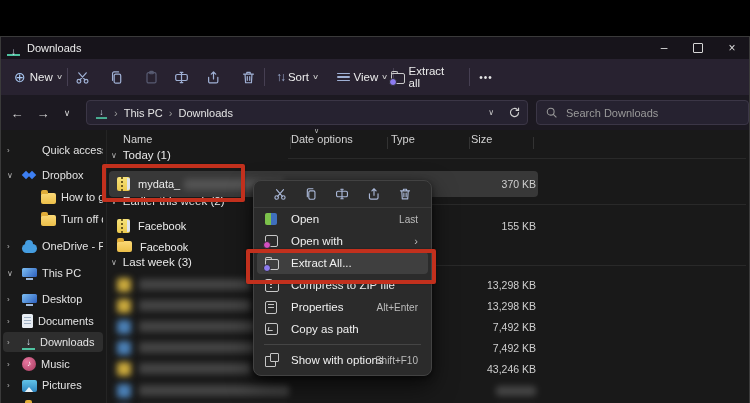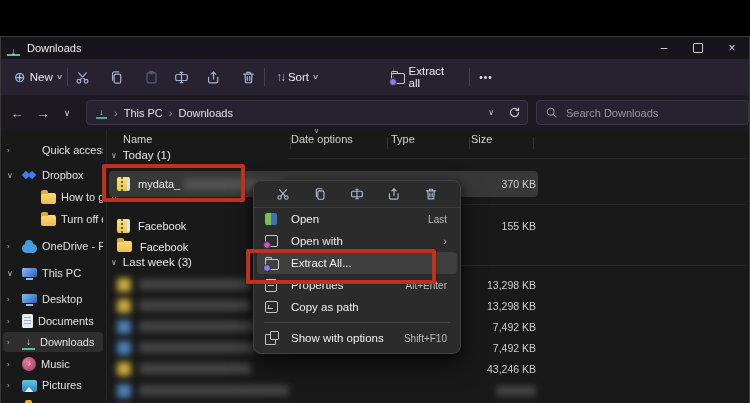--- a/index.html
+++ b/index.html
@@ -76,21 +76,21 @@
   .ic-cloud::before{content:"";position:absolute;left:3px;top:-4px;width:8px;height:8px;border-radius:50%;background:#459de0;}
   .ic-music{width:14px;height:14px;border-radius:50%;background:radial-gradient(circle at 35% 35%,#e777a0,#a63a5e);color:#fff;font-size:8px;line-height:14px;text-align:center;}
   .ic-music::before{content:"♪";}
   .ic-pictures{width:15px;height:12px;margin-top:1px;border-radius:2px;background:linear-gradient(180deg,#62c3e8,#2f86c0);overflow:hidden;}
   .ic-pictures::before{content:"";position:absolute;left:2px;bottom:-1px;border-left:5px solid transparent;border-right:5px solid transparent;border-bottom:6px solid #e8f2f8;}
   .ic-dropbox{width:15px;height:13px;}
   .ic-dropbox::before,.ic-dropbox::after{content:"";position:absolute;width:6px;height:6px;background:#3d7ff2;transform:rotate(45deg);}
   .ic-dropbox::before{left:1px;top:3px;}
   .ic-dropbox::after{right:2px;top:3px;}
   
-  .ctx{position:absolute;left:252px;top:143px;width:208px;background:#2b2b2b;border:1px solid #424242;border-radius:8px;box-shadow:0 10px 24px rgba(0,0,0,.6),0 2px 6px rgba(0,0,0,.5);z-index:50;box-sizing:border-box;padding-bottom:4px;}
+  .ctx{position:absolute;left:252px;top:143px;width:179px;background:#2b2b2b;border:1px solid #424242;border-radius:8px;box-shadow:0 10px 24px rgba(0,0,0,.6),0 2px 6px rgba(0,0,0,.5);z-index:50;box-sizing:border-box;padding-bottom:4px;}
   .qrow{height:26px;display:flex;align-items:center;justify-content:space-around;padding:0 10px;border-bottom:1px solid #3a3a3a;}
   .qbtn{width:26px;height:22px;display:flex;align-items:center;justify-content:center;border-radius:4px;}
   .qbtn svg{stroke:#a9b7d6;fill:none;stroke-width:1.3;stroke-linecap:round;stroke-linejoin:round;}
   .mrow{height:22px;margin:0 3px;display:flex;align-items:center;padding:0 8px;border-radius:4px;font-size:11.5px;color:#f0f0f0;position:relative;}
   .mrow.hl{background:#3f3f3f;}
   .mrow .mic{width:20px;flex:none;display:flex;align-items:center;}
   .mrow .mlabel{margin-left:6px;}
   .mshort{position:absolute;right:10px;font-size:10px;color:#bcbcbc;}
   .msep{height:1px;background:#454545;margin:4px 10px;}
   
@@ -173,20 +173,29 @@
       <svg width="15" height="15" viewBox="0 0 16 16">
           <path d="M2.8 4.4h10.4M6.2 4.2V2.6h3.6v1.6M4.3 4.6l.6 9h6.2l.6-9M6.7 7v4M9.3 7v4"></path>
         </svg>
     </div>
     <div class="tsep" style="left:263px"></div>
     <div class="tbtn" style="left:268px;width:56px">
       <span class="sorticon">↑↓</span>
       <span>Sort</span>
       <span class="caret">∨</span>
     </div>
+    <div class="tbtn" style="left:333px;width:56px">
+      <span class="viewicon">
+          <i></i>
+          <i></i>
+          <i></i>
+        </span>
+      <span>View</span>
+      <span class="caret">∨</span>
+    </div>
     <div class="tsep" style="left:392px"></div>
     <div class="tbtn" style="left:390px;width:66px">
       <span class="mi mi-fold mi-extract"></span>
       <span>Extract all</span>
     </div>
     <div class="tsep" style="left:468px"></div>
     <div class="tbtn" style="left:472px;width:26px">
       <span class="dots">•••</span>
     </div>
   </div>
@@ -312,20 +321,21 @@
         </div>
         <div class="grule" style="left: 287px; top: 28px; width: 458px;"></div>
         <div class="frow selrow" style="top: 41px; width: 429px;">
           <span class="ic ic-zipfile"></span>
           <span>mydata_</span>
           <span class="nblob blur" style="width: 100px; margin-left: 4px;"></span>
           <span class="fsize">370 KB</span>
         </div>
         <div class="grp" style="top: 65px;">
           <span class="sb-chev">∨</span>
+          <span>Earlier this week (2)</span>
         </div>
         <div class="grule" style="left: 355px; top: 74px; width: 390px;"></div>
         <div class="frow" style="top: 85px;">
           <span class="ic ic-zipfile"></span>
           <span>Facebook</span>
           <span class="fsize">155 KB</span>
         </div>
         <div class="frow" style="top: 106px;">
           <span class="ic ic-folder"></span>
           <span>Facebook</span>
@@ -427,20 +437,26 @@
           <span class="mshort" style="font-size: 11px;">›</span>
         </div>
         <div class="mrow hl">
           <span class="mic">
             <span class="mi mi-fold mi-extract"></span>
           </span>
           <span class="mlabel">Extract All...</span>
         </div>
         <div class="mrow">
           <span class="mic">
+            <span class="mi mi-fold mi-compress"></span>
+          </span>
+          <span class="mlabel">Compress to ZIP file</span>
+        </div>
+        <div class="mrow">
+          <span class="mic">
             <span class="mi mi-props"></span>
           </span>
           <span class="mlabel">Properties</span>
           <span class="mshort">Alt+Enter</span>
         </div>
         <div class="mrow">
           <span class="mic">
             <span class="mi mi-box mi-copypath"></span>
           </span>
           <span class="mlabel">Copy as path</span>

